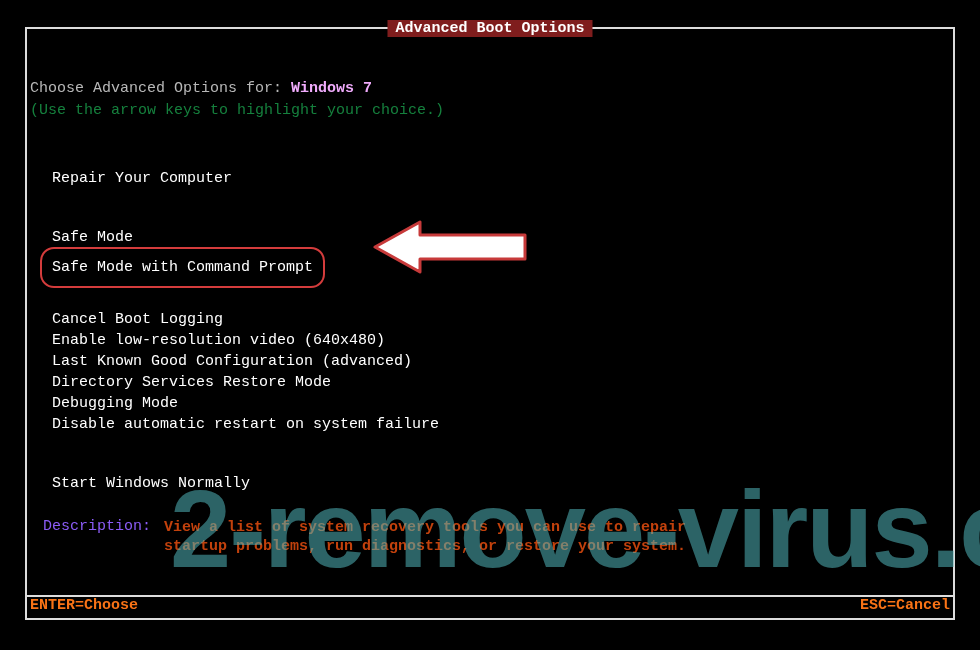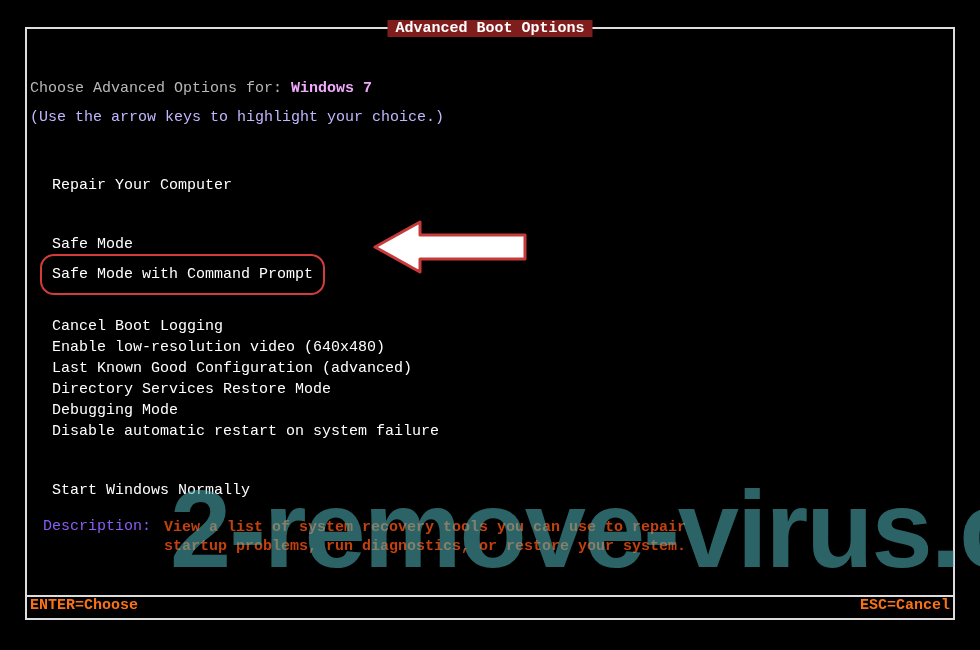--- a/index.html
+++ b/index.html
@@ -57,21 +57,21 @@
       z-index: 2;
     }
     .content {
       position: absolute;
       left: 30px;
       right: 30px;
       top: 80px;
     }
     .choose-line { color: #b8b8b8; }
     .choose-line .os { color: #f0abfc; font-weight: bold; }
-    .hint-line { color: #c4b5fd; margin-top: 12px; }
+    .hint-line { color: #15803d; margin-top: 5px; }
     .opts { margin-top: 50px; margin-left: 22px; }
     .opt { color: #fff; margin-bottom: 2px; line-height: 19px; }
     .gap { height: 38px; }
     .highlighted {
       display: inline-block;
       border: 2px solid #d43c3c;
       border-radius: 14px;
       padding: 9px 10px;
       color: #fff;
       position: relative;

